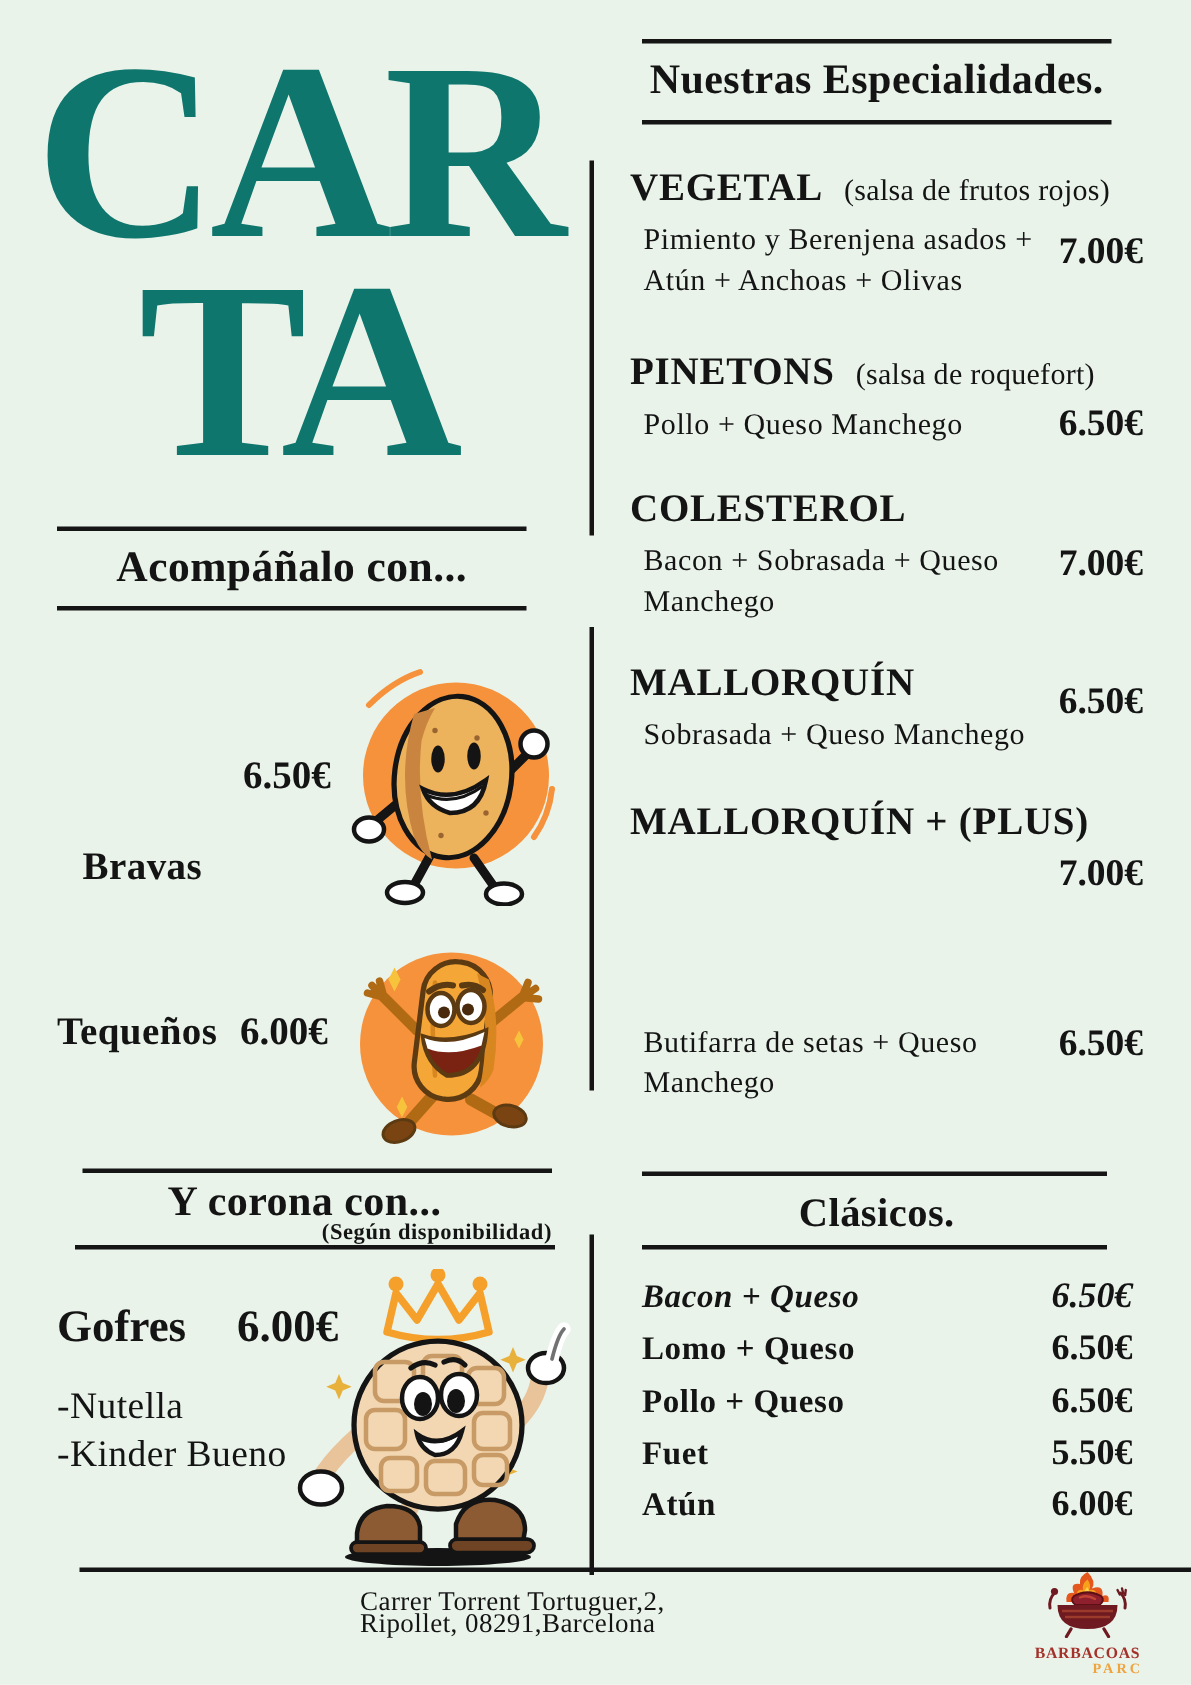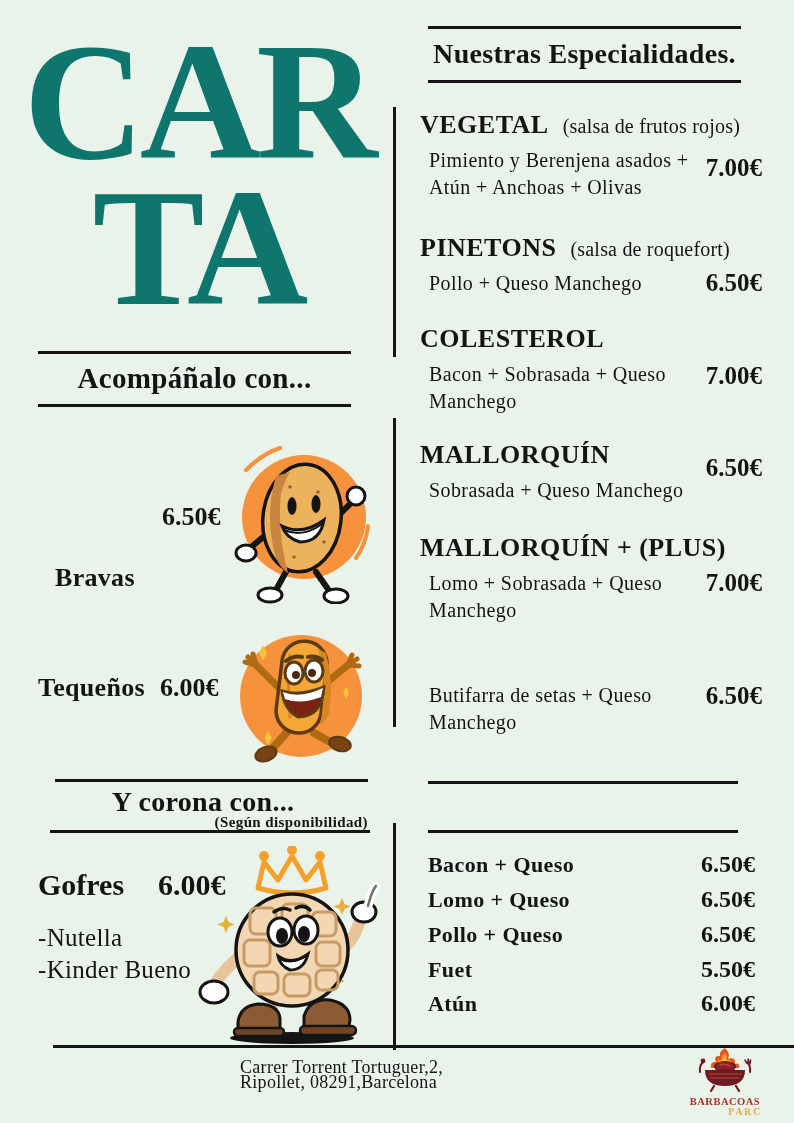--- a/index.html
+++ b/index.html
@@ -238,34 +238,34 @@
   <div class="spec-item i4" style="top:440px;">
     <span class="spec-name">MALLORQUÍN</span>
     <span class="spec-note"></span>
     <div class="spec-desc">Sobrasada + Queso Manchego</div>
     <div class="spec-price">6.50€</div>
   </div>
 
   <div class="spec-item i5" style="top:533px;">
     <span class="spec-name">MALLORQUÍN + (PLUS)</span>
     <span class="spec-note"></span>
-    <div class="spec-desc">Lomo + Sobrasada + Queso Manchego</div>
     <div class="spec-price">7.00€</div>
   </div>
 
   <div class="spec-item i6" style="top:652px;">
     <span class="spec-note"></span>
     <div class="spec-desc">Butifarra de setas + Queso Manchego</div>
     <div class="spec-price">6.50€</div>
   </div>
 
   <div class="hline" style="left:428px; top:781px; width:310px;"></div>
+  <div class="spec-header" style="top:793px; font-size:27px;">Clásicos.</div>
   <div class="hline" style="left:428px; top:830px; width:310px;"></div>
 
-  <div class="classic-row" style="top:851px;">
+  <div class="classic-row" style="top:851px;font-style:italic;">
     <span class="classic-name">Bacon + Queso</span>
     <span class="classic-price">6.50€</span>
   </div>
   <div class="classic-row" style="top:886px;">
     <span class="classic-name">Lomo + Queso</span>
     <span class="classic-price">6.50€</span>
   </div>
   <div class="classic-row" style="top:921px;">
     <span class="classic-name">Pollo + Queso</span>
     <span class="classic-price">6.50€</span>

